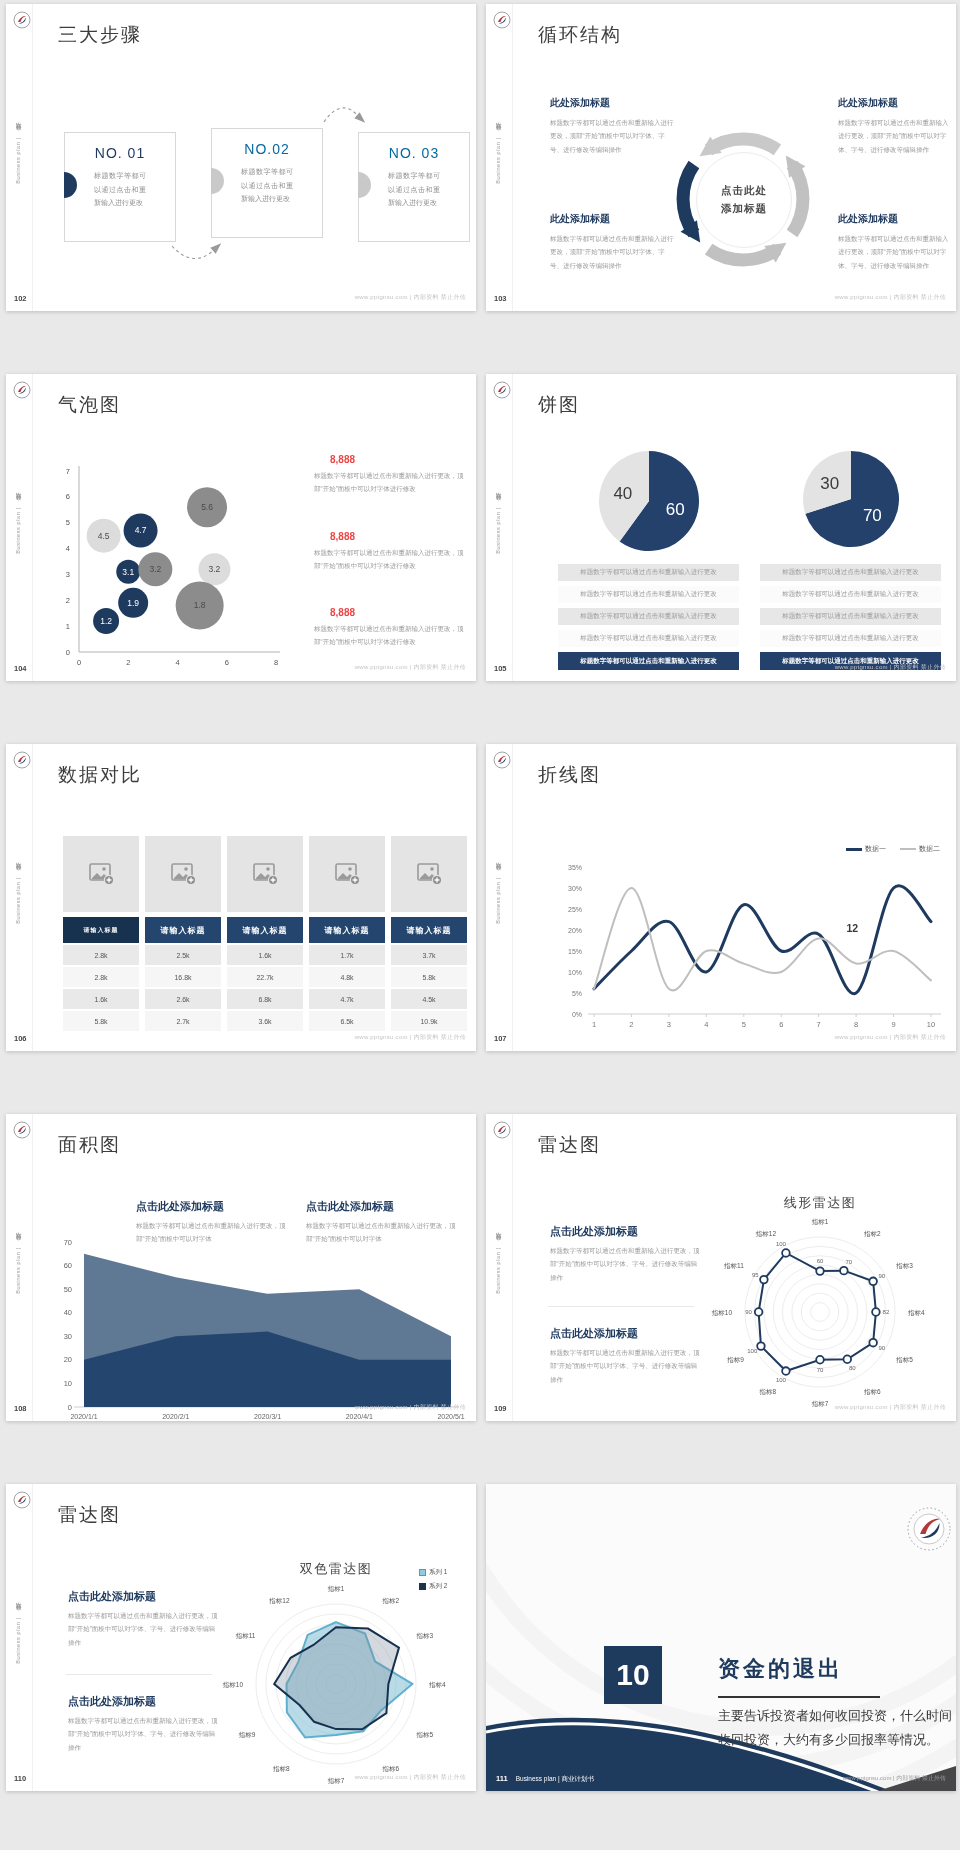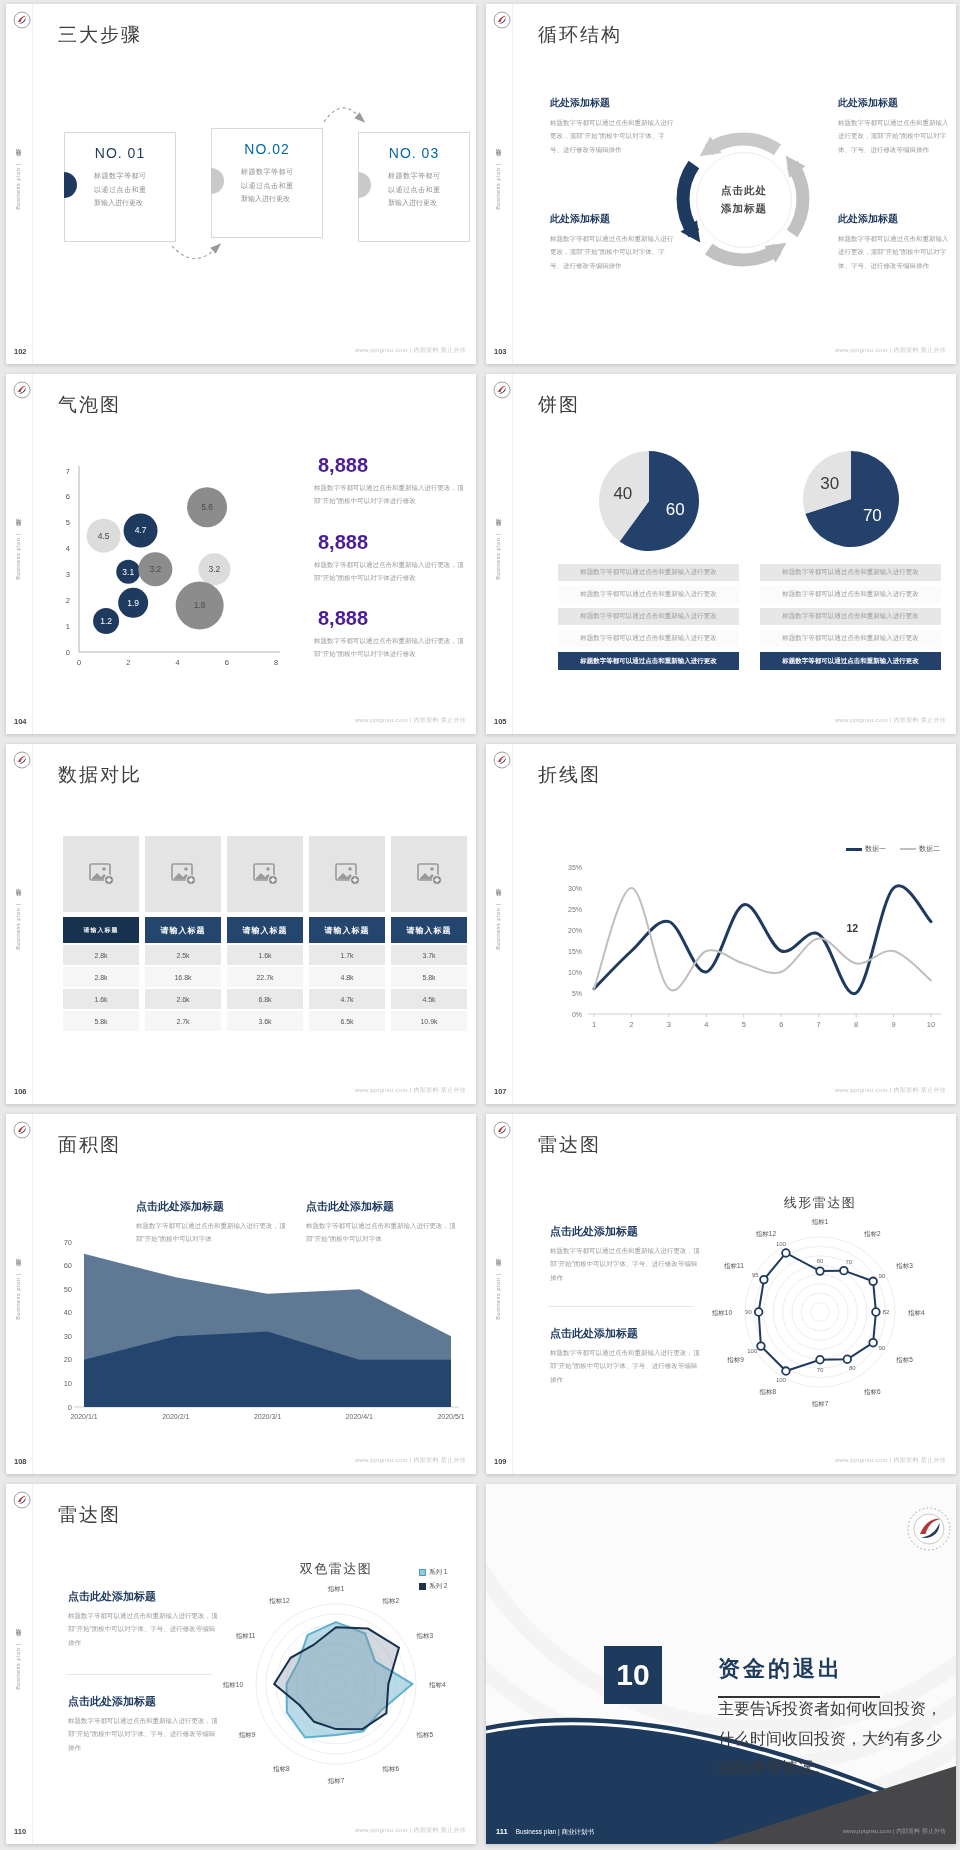--- a/index.html
+++ b/index.html
@@ -1,17 +1,17 @@
 <!DOCTYPE html>
 <html><head>
 <meta charset="utf-8">
 <style>
   html,body{margin:0;padding:0;background:#e9e9ea;font-family:"Liberation Sans","DejaVu Sans",sans-serif;}
   #page{position:relative;width:960px;height:1850px;background:#e9e9ea;overflow:hidden;}
-  .slide{position:absolute;width:470px;height:360px;background:#fff;box-shadow:0 1px 4px rgba(0,0,0,.18);overflow:hidden;}
+  .slide{position:absolute;width:470px;height:307px;background:#fff;box-shadow:0 1px 4px rgba(0,0,0,.18);overflow:hidden;}
   .side{position:absolute;left:0;top:0;bottom:0;width:26px;border-right:1px solid #f1f1f1;background:#fff;}
   .sidetext{position:absolute;left:8px;top:50%;transform:translate(0,-50%) rotate(180deg);writing-mode:vertical-rl;font-size:5.5px;color:#9a9a9a;letter-spacing:.6px;white-space:nowrap;}
   .logo16{position:absolute;left:7px;top:7px;width:18px;height:18px;}
   .stitle{position:absolute;left:52px;top:18px;font-size:19px;color:#3d3d3d;letter-spacing:2px;font-weight:500;}
   .pagenum{position:absolute;left:8px;bottom:8px;font-size:7.5px;font-weight:700;color:#454545;}
   .urlmark{position:absolute;right:10px;bottom:9px;font-size:6px;color:#c4c4c4;letter-spacing:.3px;}
   .chart{position:absolute;left:0;top:0;pointer-events:none;}
   
   .stepbox{position:absolute;width:110px;height:108px;background:#fff;border:1px solid #d8d8d8;text-align:center;}
   .step-no{margin-top:12px;font-size:14px;font-weight:400;letter-spacing:1px;}
@@ -20,21 +20,21 @@
   .half{position:absolute;left:-1px;top:39px;width:13px;height:26px;border-radius:0 26px 26px 0;}
   .half-navy{background:#1f3a5f}.half-gray{background:#c9c9c9}
   .dash{fill:none;stroke:#9a9a9a;stroke-width:1.1;stroke-dasharray:3,3;}
   
   .cycblock{position:absolute;width:126px;}
   .cycheading{font-size:10px;font-weight:800;color:#1f3a5f;margin:0 0 6px 0;}
   .cycbody{font-size:6.5px;color:#9a9a9a;line-height:2.05;margin:0;}
   .cyccircle{position:absolute;left:210px;top:148px;width:94px;height:94px;border-radius:50%;background:#fff;border:1px solid #ececec;display:flex;flex-direction:column;align-items:center;justify-content:center;font-size:10.5px;color:#4a4a4a;font-weight:600;letter-spacing:1px;line-height:1.7;}
   
   .stat{position:absolute;left:308px;width:155px;}
-  .stat-val{font-size:20px;font-weight:800;color:#4c1d95;margin:0 0 4px 4px;}
+  .stat-val{font-size:10px;font-weight:800;color:#ef4444;margin:0 0 4px 16px;}
   .stat-body{font-size:6.5px;color:#9a9a9a;line-height:2;margin:0;}
   
   .pbar{position:absolute;height:17px;width:181px;font-size:6.5px;color:#9b9b9b;display:flex;align-items:center;justify-content:center;}
   .pbar-gray{background:#e7e7e7}.pbar-lite{background:#fbfbfb}
   .pbar-navy{background:#23416b;color:#fff;font-weight:700;height:18px;}
   
   .phbox{position:absolute;top:92px;width:76px;height:76px;background:#e4e4e4;display:flex;align-items:center;justify-content:center;}
   .th{position:absolute;top:173px;height:26px;background:#24466e;color:#fff;font-size:8px;font-weight:700;display:flex;align-items:center;justify-content:center;letter-spacing:1px;}
   .th0{background:#17324f;font-size:6px;}
   .td{position:absolute;height:20px;background:#e9e9e9;color:#555;font-size:7px;display:flex;align-items:center;justify-content:center;}
@@ -54,21 +54,21 @@
   .rl-item{display:flex;align-items:center;gap:3px;}
   .rsw{width:5px;height:5px;border:1px solid #666;}
   .rsw1{background:#8ecbe2;border-color:#4d9cba;}
   .rsw2{background:#1c3349;border-color:#1c3349;}
   
   .s111{background:#fbfbfb;}
   .swoosh{position:absolute;border-radius:50%;border:16px solid rgba(120,120,120,0.05);}
   .numbox{position:absolute;left:118px;top:162px;width:58px;height:58px;background:#1e3a5c;color:#fff;font-size:30px;font-weight:800;display:flex;align-items:center;justify-content:center;}
   .sec-title{position:absolute;left:232px;top:170px;font-size:22px;font-weight:700;color:#1e3a5c;letter-spacing:3px;}
   .sec-rule{position:absolute;left:232px;top:212px;width:162px;height:2px;background:#333;}
-  .sec-body{position:absolute;left:232px;top:210px;width:238px;font-size:16px;color:#3a3a3a;line-height:1.85;}
+  .sec-body{position:absolute;left:232px;top:220px;width:238px;font-size:13px;color:#3a3a3a;line-height:1.85;}
   .s111-footer{position:absolute;left:10px;bottom:7px;color:#fff;font-size:6.5px;display:flex;gap:8px;align-items:baseline;}
   .s111-page{font-weight:700;font-size:7.5px;}
   .s111-url{position:absolute;right:10px;bottom:8px;font-size:6px;color:#9f9f9f;}
 </style>
 </head>
 <body>
 
 <div id="page">
 
   <div class="slide" style="left:6px;top:4px">

